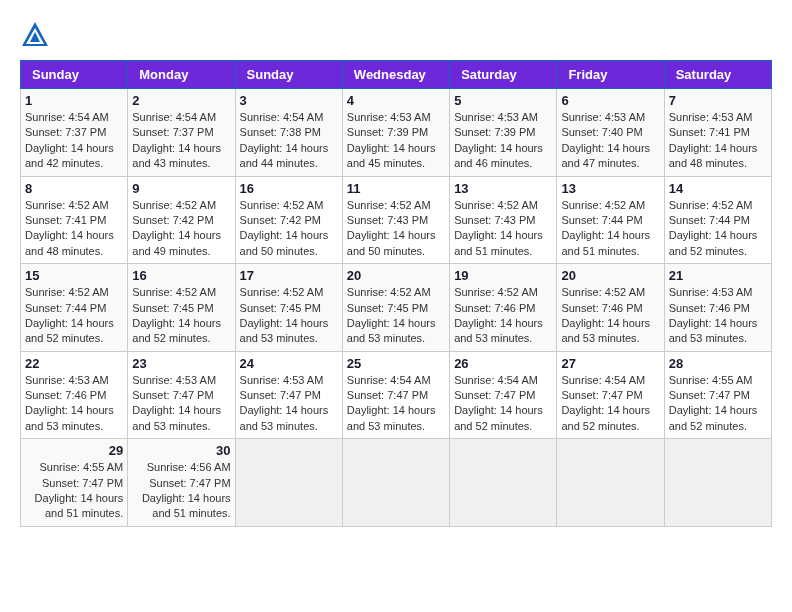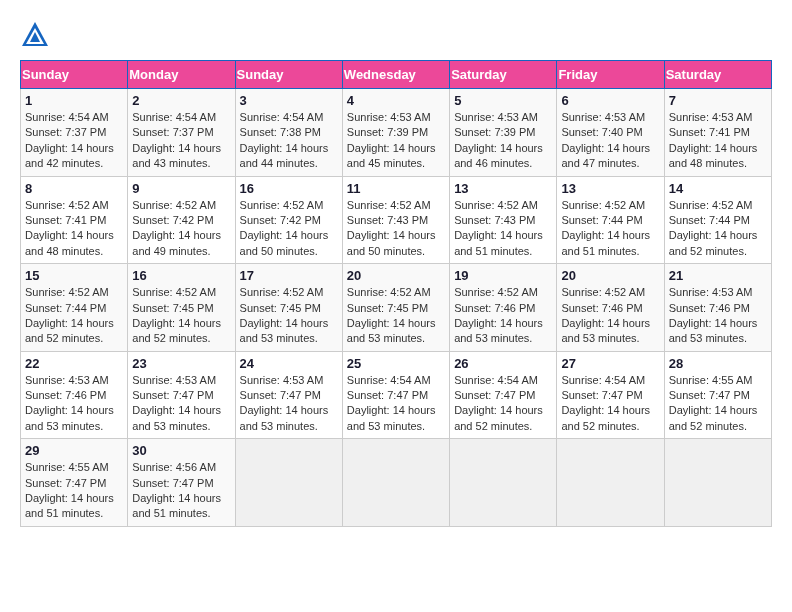--- a/index.html
+++ b/index.html
@@ -51,23 +51,23 @@
     .calendar-subtitle {
       font-size: 14px;
       color: #333;
     }
     .calendar {
       width: 100%;
       border-collapse: collapse;
       font-size: 11px;
     }
     .calendar th {
-      background-color: #ec4899;
+      background-color: #6d28d9;
       color: #fff;
-      padding: 6px 1px;
+      padding: 6px 11px;
       text-align: left;
       font-size: 13px;
       font-weight: bold;
       border: 1px solid #1565c0;
     }
     .calendar td {
       border: 1px solid #ccc;
       vertical-align: top;
       padding: 4px;
       width: calc(100%/7);
@@ -90,20 +90,21 @@
     .day-info {
       color: #333;
       font-size: 11px;
       line-height: 1.4;
     }
     .empty-cell {
       background: #f0f0f0 !important;
     }
     .last-row td {
       min-height: 70px;
+      text-align: right;
     }
   </style>
 </head>
 <body>
 
 <div class="header-section">
   <div class="logo">
     <svg class="logo-icon" viewBox="0 0 30 30">
       <polygon points="15,2 28,26 2,26" fill="#1565c0"></polygon>
       <polygon points="15,8 24,24 6,24" fill="#fff"></polygon>

